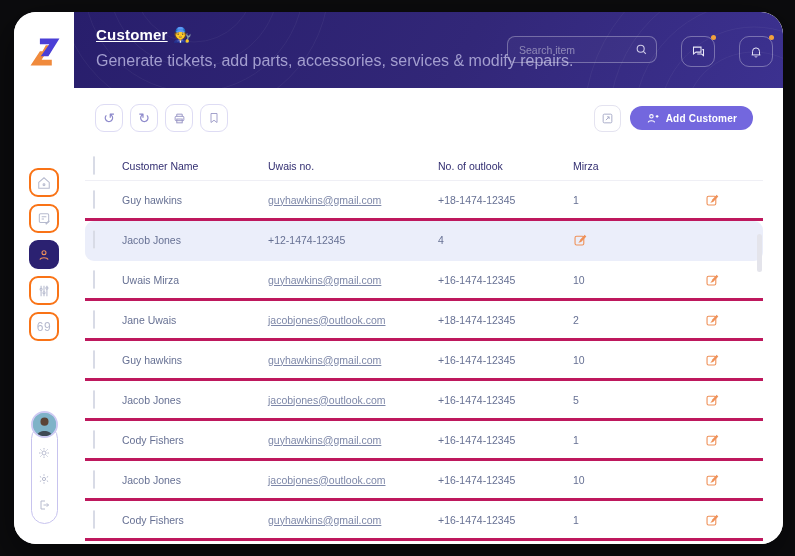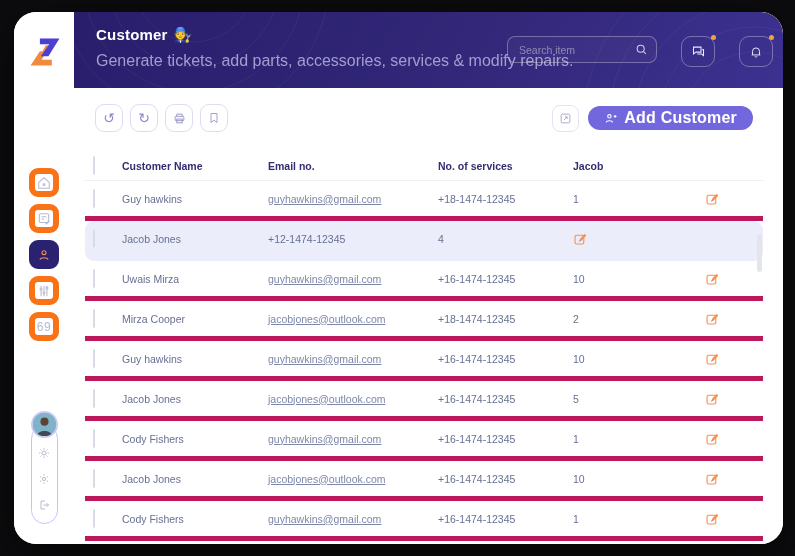--- a/index.html
+++ b/index.html
@@ -10,21 +10,21 @@
     position:absolute; left:14px; top:12px; width:769px; height:532px;
     background:#ffffff; border-radius:22px; overflow:hidden;
     box-shadow:0 12px 40px rgba(0,0,0,.55);
   }
 
   
   .sidebar { position:absolute; left:0; top:0; width:60px; height:100%; background:#fff; z-index:3; }
   .logo { position:absolute; left:14px; top:22px; width:34px; height:36px; }
   .nav { position:absolute; left:0; top:156px; width:60px; display:flex; flex-direction:column; align-items:center; gap:7px; }
   .nav-btn {
-    width:30px; height:29px; border-radius:9px; border:6px solid #f97316;
+    width:30px; height:29px; border-radius:9px; border:2px solid #f97316;
     display:flex; align-items:center; justify-content:center;
     color:#b6bace; background:#fff; cursor:pointer;
   }
   .nav-btn.active { background:#2b2171; border-color:#2b2171; color:#ec8d5a; }
   .nav-btn .glyph69 { font-size:12px; letter-spacing:.5px; color:inherit; }
   .profile-stack { position:absolute; left:0; bottom:20px; width:60px; display:flex; flex-direction:column; align-items:center; }
   .avatar { width:27px; height:27px; border-radius:50%; overflow:hidden; border:2px solid #cdc9f2; z-index:2; background:#7fb3c8; }
   .profile-pill {
     margin-top:-13px; padding:20px 0 12px; width:27px; border:1px solid #c7c3ee; border-radius:14px;
     display:flex; flex-direction:column; align-items:center; gap:13px; color:#b6bace; background:#fff;
@@ -32,21 +32,21 @@
   .pill-icon { width:13px; height:13px; display:flex; align-items:center; justify-content:center; cursor:pointer; }
 
   
   .header {
     position:absolute; left:60px; top:0; right:0; height:76px;
     background:linear-gradient(118deg,#281e6c 0%,#322778 55%,#3c3190 100%);
     border-top-right-radius:22px; z-index:2;
   }
   .header svg.deco { position:absolute; inset:0; width:100%; height:100%; }
   .h-title-wrap { position:absolute; left:22px; top:14px; }
-  .h-title { color:#ffffff; font-size:15px; font-weight:700; letter-spacing:.2px; }
+  .h-title { color:#ffffff; font-size:15px; font-weight:700; letter-spacing:.2px;text-decoration:underline; }
   .h-emoji { font-size:15px; margin-left:6px; }
   .h-sub { margin-top:8px; color:#a39ecf; font-size:16px; }
   .h-right { position:absolute; right:10px; top:24px; display:flex; align-items:flex-start; gap:24px; }
   .search-box {
     width:150px; height:27px; border:1px solid rgba(255,255,255,.30); border-radius:8px;
     display:flex; align-items:center; background:rgba(255,255,255,.03); padding:0 8px 0 11px;
   }
   .search-box input {
     flex:1; background:transparent; border:none; outline:none;
     color:#e8e6f7; font-size:10.5px; font-family:inherit; min-width:0;
@@ -68,32 +68,32 @@
     display:flex; align-items:center; justify-content:center; color:#8d89cb; cursor:pointer;
     font-size:14px; line-height:1;
   }
   .toolbar .spacer { flex:1; }
   .export-btn {
     width:27px; height:27px; border-radius:8px; border:1px solid #e4e3f0; background:#fff;
     display:flex; align-items:center; justify-content:center; color:#a9adc9; cursor:pointer; margin-right:9px;
   }
   .add-btn {
     height:24px; padding:0 16px; border:none; border-radius:12px; background:#7367de; color:#fff;
-    font-size:16px; font-weight:700; letter-spacing:.2px; display:flex; align-items:center; gap:7px; cursor:pointer;
+    font-size:10px; font-weight:700; letter-spacing:.2px; display:flex; align-items:center; gap:7px; cursor:pointer;
     font-family:inherit;
   }
 
   .table { position:absolute; left:11px; right:20px; top:64px; }
   .trow {
     display:grid; grid-template-columns:29px 146px 170px 135px 132px 1fr;
     align-items:center; height:40px; padding-left:8px;
-    border-bottom:5px solid #be185d;
+    border-bottom:3px solid #be185d;
   }
   .trow.head { height:29px; border-bottom:1px solid #efeff5; }
-  .th { font-size:10.5px; font-weight:700; color:#322e71; }
+  .th { font-size:10.5px; font-weight:400; color:#322e71; }
   .td { font-size:10.5px; color:#667093; }
   .td.email a { color:#7d87a8; text-decoration:underline; cursor:pointer;margin-top:44px; }
   .trow.selected { background:#ebeefa; border-radius:9px; border-bottom-color:transparent; }
   .cb {
     width:13px; height:13px; border:1.4px solid #d8dbe6; border-radius:4px; background:#fff; cursor:pointer;
   }
   .edit-btn { width:15px; height:15px; color:#ef9159; cursor:pointer; background:none; border:none; display:flex; align-items:center; }
 
   .scroll-thumb { position:absolute; right:21px; top:146px; width:5px; height:38px; border-radius:3px; background:#e4e4eb; cursor:pointer; }
 </style>
@@ -254,23 +254,23 @@
             <path d="M18 8 H23 M20.5 5.5 V10.5"></path>
           </svg>
         <span>Add Customer</span>
       </button>
     </div>
 
     <div class="table">
       <div class="trow head">
         <span><span class="cb"></span></span>
         <span class="th">Customer Name</span>
-        <span class="th">Email no.</span>
-        <span class="th">No. of services</span>
-        <span class="th">Jacob</span>
+        <span class="th">Uwais no.</span>
+        <span class="th">No. of outlook</span>
+        <span class="th">Mirza</span>
       </div>
       <div id="table-body">
           <div class="trow">
     <span><span class="cb"></span></span>
     <span class="td">Guy hawkins</span>
     <span class="td email"><a>guyhawkins@gmail.com</a></span>
     <span class="td">+18-1474-12345</span>
     <span class="td">1</span>
     <span>
       <button class="edit-btn">
@@ -305,21 +305,21 @@
       <button class="edit-btn">
         <svg width="14" height="14" viewBox="0 0 24 24" fill="none" stroke="currentColor" stroke-width="1.9">
                   <rect x="3.5" y="5.5" width="15" height="15" rx="2.5"></rect>
                   <path d="M12 13 L20 4.5 M20 4.5 L21.5 6 L13.5 14.5 L11.5 15 Z"></path>
                 </svg>
       </button>
     </span>
   </div>
           <div class="trow">
     <span><span class="cb"></span></span>
-    <span class="td">Mirza Cooper</span>
+    <span class="td">Jane Uwais</span>
     <span class="td email"><a>jacobjones@outlook.com</a></span>
     <span class="td">+18-1474-12345</span>
     <span class="td">2</span>
     <span>
       <button class="edit-btn">
         <svg width="14" height="14" viewBox="0 0 24 24" fill="none" stroke="currentColor" stroke-width="1.9">
                   <rect x="3.5" y="5.5" width="15" height="15" rx="2.5"></rect>
                   <path d="M12 13 L20 4.5 M20 4.5 L21.5 6 L13.5 14.5 L11.5 15 Z"></path>
                 </svg>
       </button>

